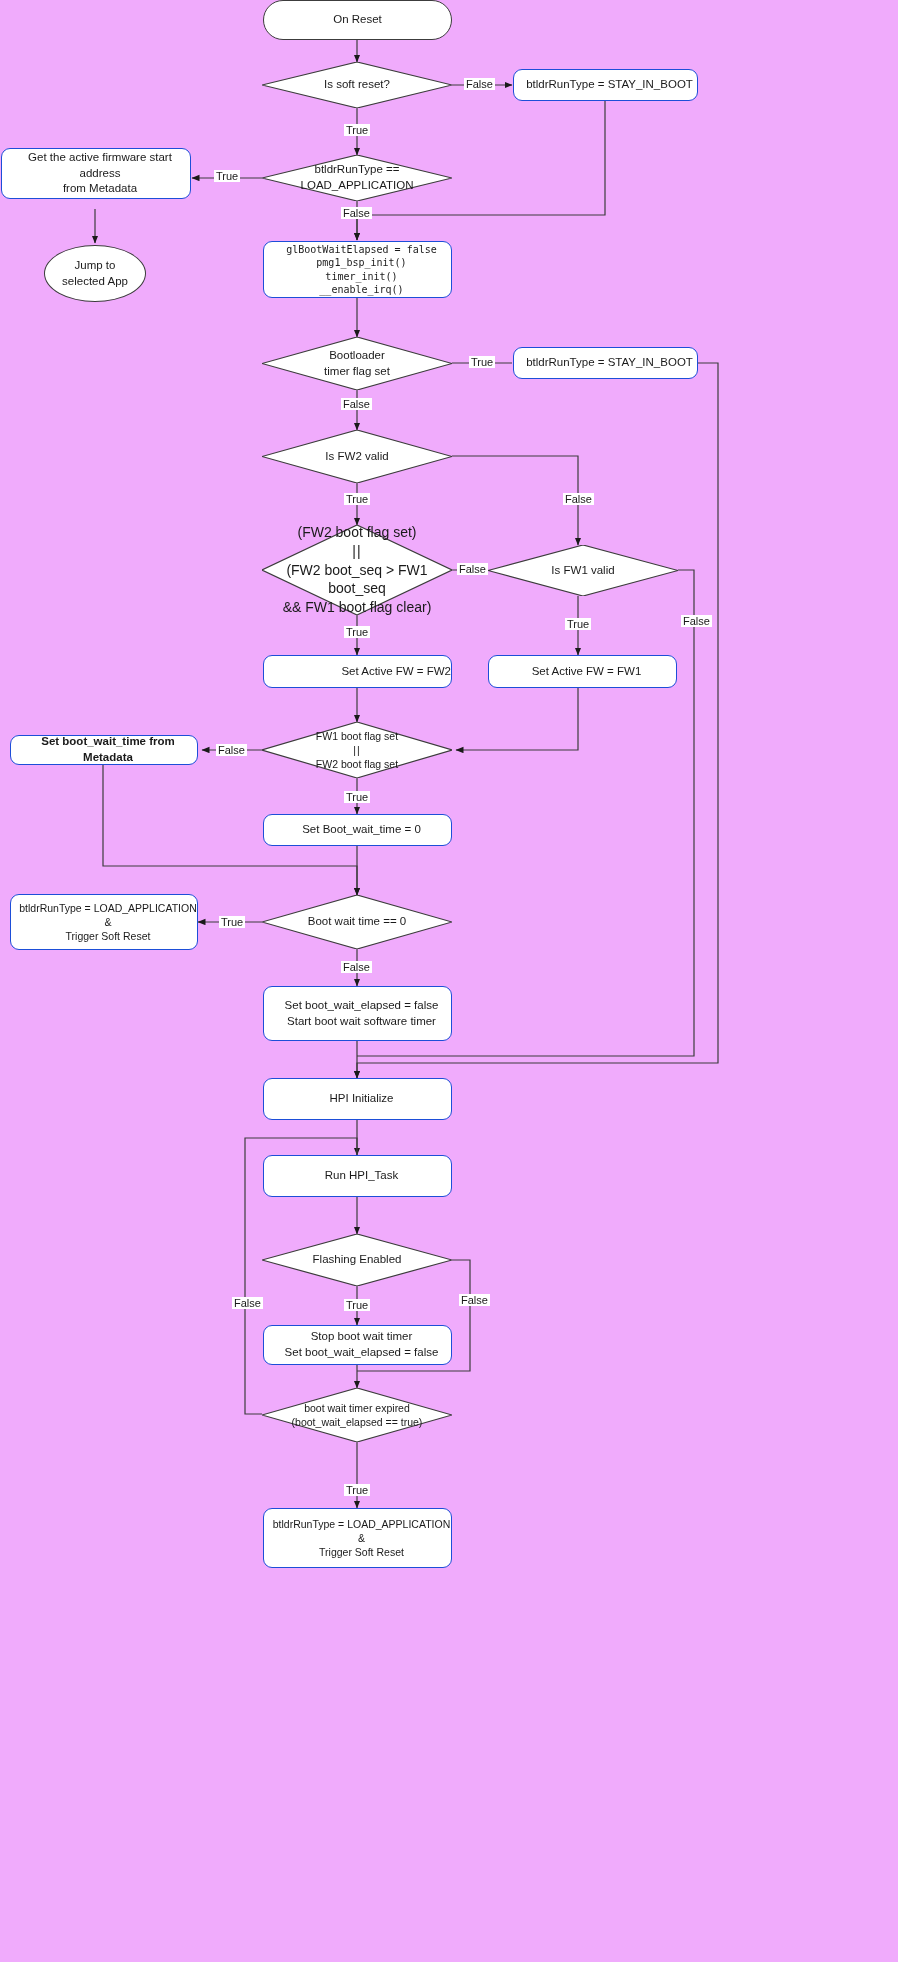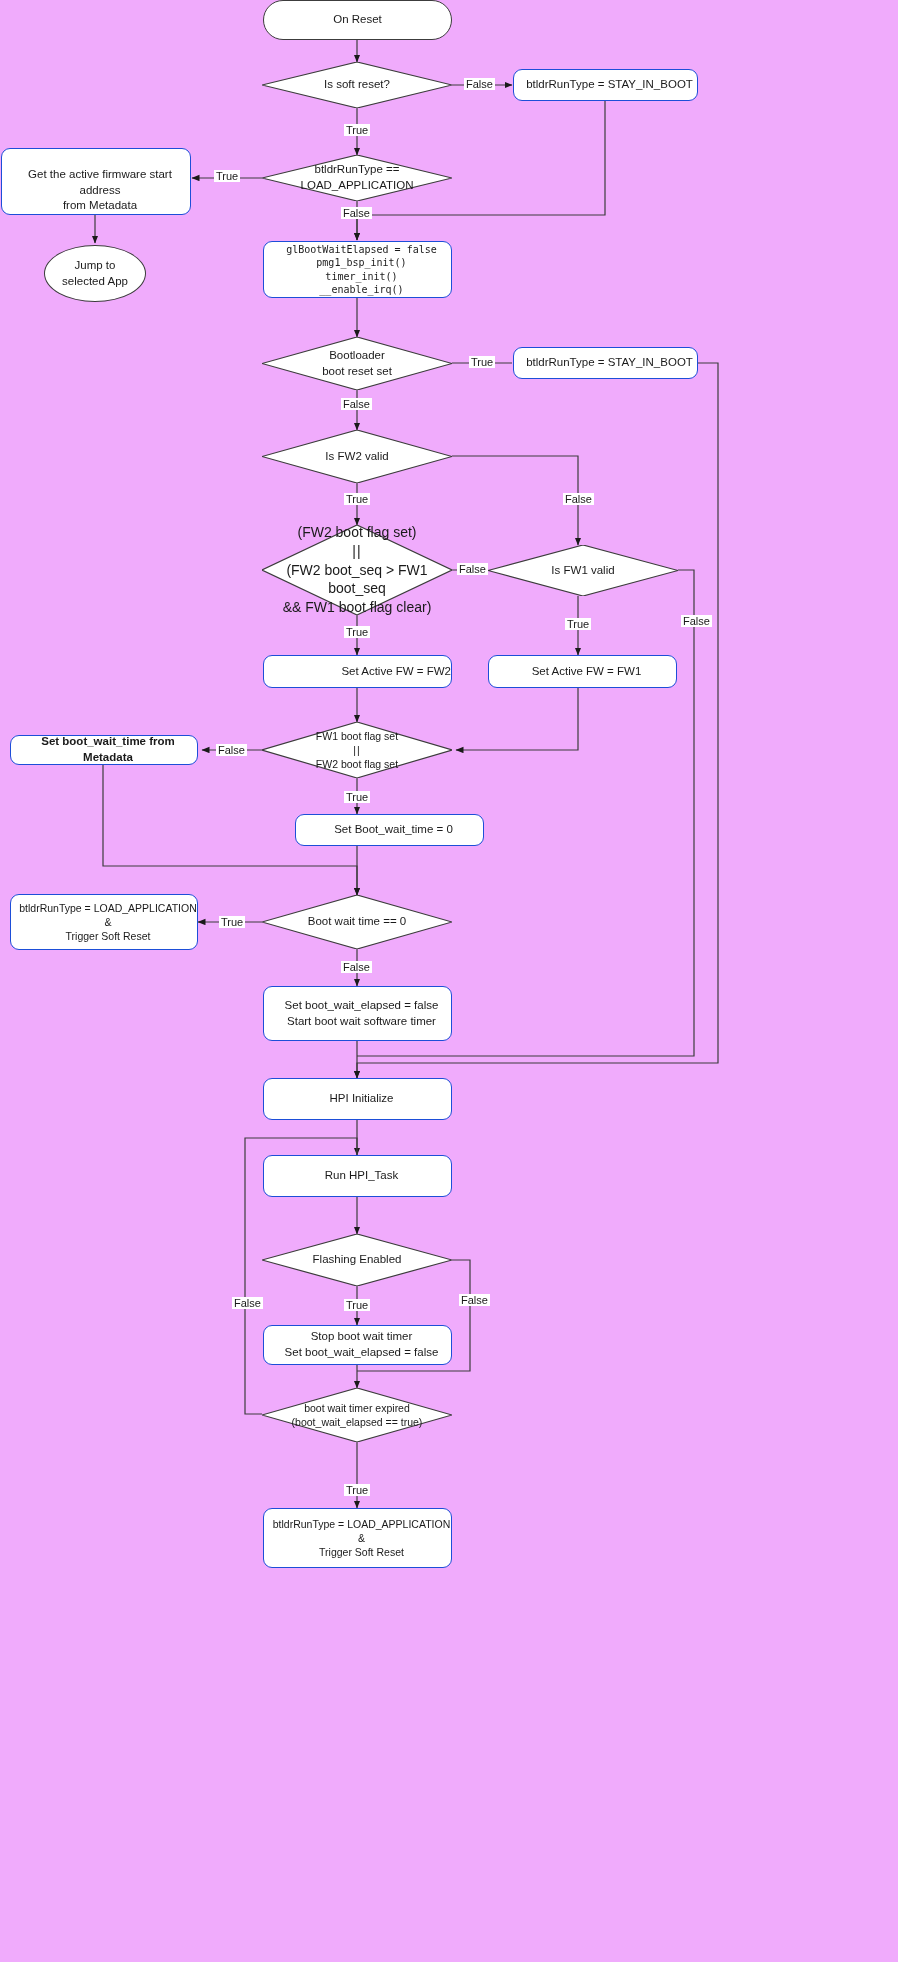--- a/index.html
+++ b/index.html
@@ -182,21 +182,21 @@
   <div class="node dec" style="left:262px; top:155px; width:190px; height:46px;">
     <svg class="diamond" viewBox="0 0 190 46" preserveAspectRatio="none">
       <polygon points="95,0 190,23 95,46 0,23" fill="#ffffff" stroke="#3c3c3c" stroke-width="1.2" vector-effect="non-scaling-stroke"></polygon>
     </svg>
     <span class="dectext">
       <span>btldrRunType ==</span><br>
       <span>LOAD_APPLICATION</span>
     </span>
   </div>
 
-  <div class="node proc" style="left:1px; top:148px; width:190px; height:67px;align-items:flex-end;">
+  <div class="node proc" style="left:1px; top:148px; width:190px; height:51px;">
     <span>
       <span>Get the active firmware start address</span><br>
       <span>from Metadata</span>
     </span>
   </div>
 
   <div class="node ellipse" style="left:44px; top:245px; width:102px; height:57px;">
     <span>
       <span>Jump to</span><br>
       <span>selected App</span>
@@ -211,21 +211,21 @@
       <span>__enable_irq()</span>
     </span>
   </div>
 
   <div class="node dec" style="left:262px; top:337px; width:190px; height:53px;">
     <svg class="diamond" viewBox="0 0 190 53" preserveAspectRatio="none">
       <polygon points="95,0 190,26.5 95,53 0,26.5" fill="#ffffff" stroke="#3c3c3c" stroke-width="1.2" vector-effect="non-scaling-stroke"></polygon>
     </svg>
     <span class="dectext">
       <span>Bootloader</span><br>
-      <span>boot reset set</span>
+      <span>timer flag set</span>
     </span>
   </div>
 
   <div class="node proc" style="left:513px; top:347px; width:185px; height:32px;">
     <span>btldrRunType = STAY_IN_BOOT</span>
   </div>
 
   <div class="node dec" style="left:262px; top:430px; width:190px; height:53px;">
     <svg class="diamond" viewBox="0 0 190 53" preserveAspectRatio="none">
       <polygon points="95,0 190,26.5 95,53 0,26.5" fill="#ffffff" stroke="#3c3c3c" stroke-width="1.2" vector-effect="non-scaling-stroke"></polygon>
@@ -268,21 +268,21 @@
       <span>FW1 boot flag set</span>
       <span class="opsym">||</span>
       <span>FW2 boot flag set</span>
     </span>
   </div>
 
   <div class="node proc" style="left:10px; top:735px; width:188px; height:30px;font-weight:bold;">
     <span>Set boot_wait_time from Metadata</span>
   </div>
 
-  <div class="node proc" style="left:263px; top:814px; width:189px; height:32px;margin-left:32px;">
+  <div class="node proc" style="left:263px; top:814px; width:189px; height:32px;">
     <span>Set Boot_wait_time = 0</span>
   </div>
 
   <div class="node dec" style="left:262px; top:895px; width:190px; height:54px;">
     <svg class="diamond" viewBox="0 0 190 54" preserveAspectRatio="none">
       <polygon points="95,0 190,27 95,54 0,27" fill="#ffffff" stroke="#3c3c3c" stroke-width="1.2" vector-effect="non-scaling-stroke"></polygon>
     </svg>
     <span class="dectext">Boot wait time == 0</span>
   </div>
 

